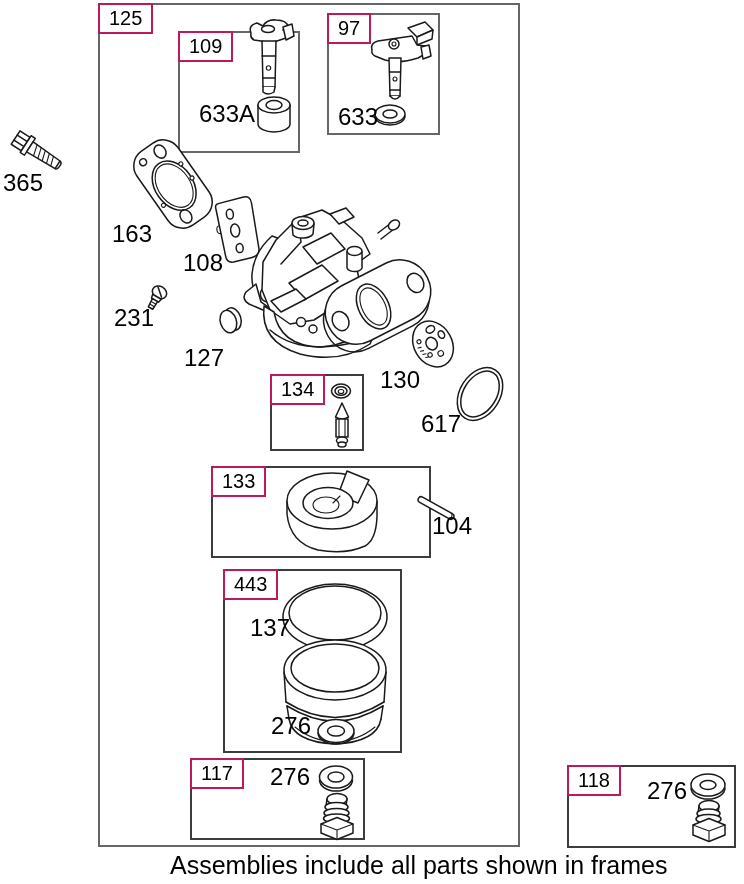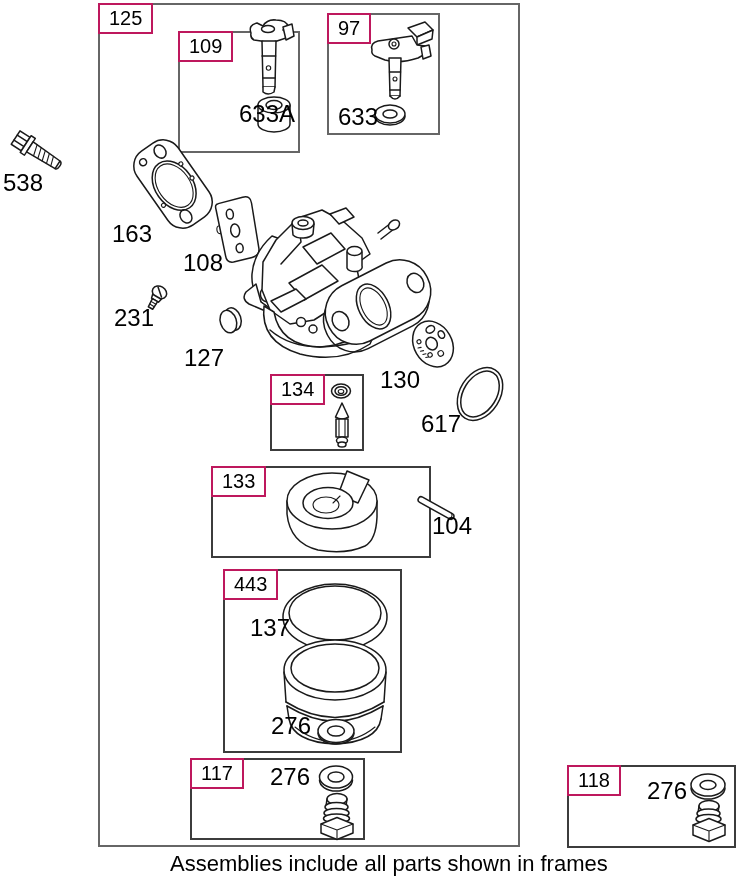--- a/index.html
+++ b/index.html
@@ -7,41 +7,41 @@
     position:relative;width:744px;height:884px;background:#ffffff;
     font-family:"Liberation Sans", sans-serif;color:#000;overflow:hidden;
   }
   .frame{position:absolute;box-sizing:border-box;border:2px solid #666;background:transparent;}
   .frame.inner{border-color:#3c3c3c;}
   .tag{
     position:absolute;top:-2px;left:-2px;border:2px solid #be185d;background:#fff;
     font-size:20px;line-height:1;padding:3px 9px 4px;white-space:nowrap;
   }
   .plabel{position:absolute;font-size:24px;line-height:1;white-space:nowrap;}
-  .caption{position:absolute;left:170px;top:852px;font-size:22px;line-height:1.1;}
+  .caption{position:absolute;left:170px;top:852px;font-size:25px;line-height:1.1;}
   svg.art{position:absolute;left:0;top:0;}
   .art path,.art ellipse,.art rect,.art circle{
     fill:#fff;stroke:#1a1a1a;stroke-width:1.5;stroke-linejoin:round;stroke-linecap:round;
   }
   .art .ln{fill:none;}
   .art .thin{stroke-width:1.1;}
 
   
   .f125{left:98px;top:3px;width:422px;height:844px;}
   .f109{left:178px;top:13px;width:122px;height:122px;margin-top:18px;}
   .f97 {left:327px;top:13px;width:113px;height:122px;}
   .f134{left:270px;top:374px;width:94px;height:77px;}
   .f133{left:211px;top:466px;width:220px;height:92px;}
   .f975{left:223px;top:569px;width:179px;height:184px;}
   .f117{left:190px;top:758px;width:175px;height:82px;}
   .f118{left:567px;top:765px;width:169px;height:83px;}
 
   
   .l-365 {left:3px;  top:171px;}
-  .l-633A{left:199px;top:102px;margin-left:40px;}
+  .l-633A{left:199px;top:102px;}
   .l-633 {left:338px;top:105px;}
   .l-163 {left:112px;top:222px;}
   .l-108 {left:183px;top:251px;}
   .l-231 {left:114px;top:306px;}
   .l-127 {left:184px;top:346px;}
   .l-130 {left:380px;top:368px;}
   .l-617 {left:421px;top:412px;}
   .l-104 {left:404px;top:514px;margin-left:28px;}
   .l-137 {left:236px;top:616px;margin-left:14px;}
   .l-276a{left:271px;top:714px;}
@@ -273,21 +273,21 @@
     <g>
       <path d="M699,806 L698,813 M719,806 L718,813" class="ln"></path>
       <ellipse cx="709" cy="806" rx="10" ry="5.5"></ellipse>
       <ellipse cx="708.5" cy="813.5" rx="11.5" ry="4.5"></ellipse>
       <ellipse cx="708.5" cy="819" rx="12.5" ry="4.5"></ellipse>
       <path d="M693,825 L709,818.5 L725,825 L725,835 L709,841.5 L693,835 Z"></path>
       <path class="ln thin" d="M693,825 L709,831 L725,825 M709,831 L709,841.5"></path>
     </g>
   </svg>
 
-  <div class="plabel l-365">538</div>
+  <div class="plabel l-365">365</div>
   <div class="plabel l-633A">633A</div>
   <div class="plabel l-633">633</div>
   <div class="plabel l-163">163</div>
   <div class="plabel l-108">108</div>
   <div class="plabel l-231">231</div>
   <div class="plabel l-127">127</div>
   <div class="plabel l-130">130</div>
   <div class="plabel l-617">617</div>
   <div class="plabel l-104">104</div>
   <div class="plabel l-137">137</div>

